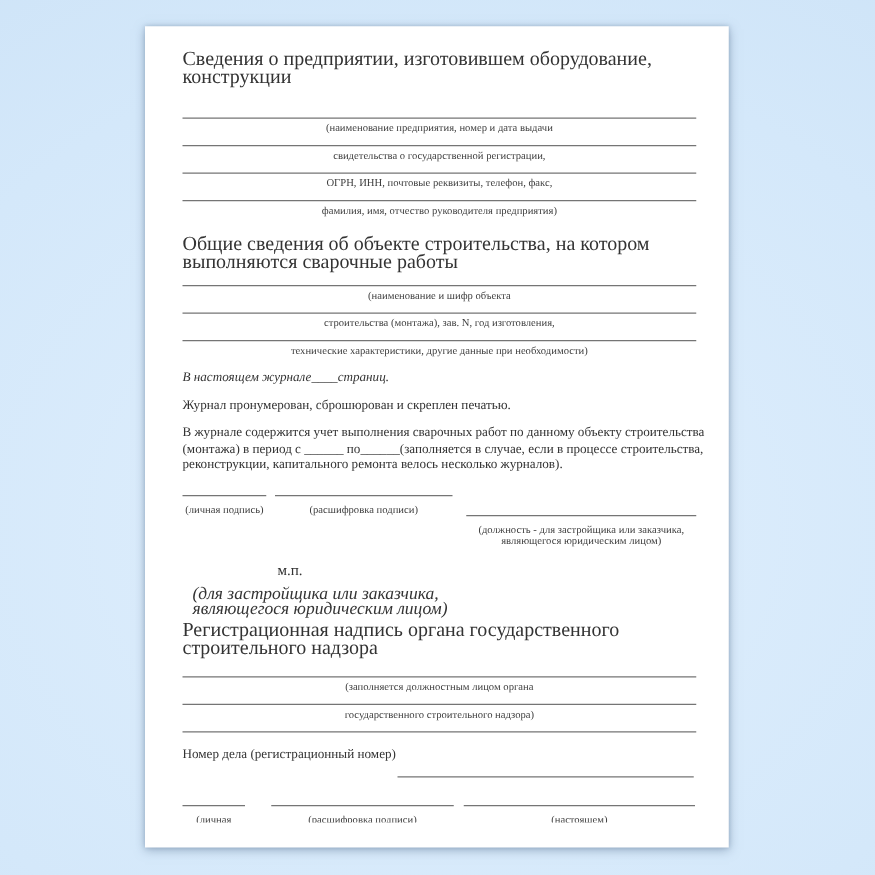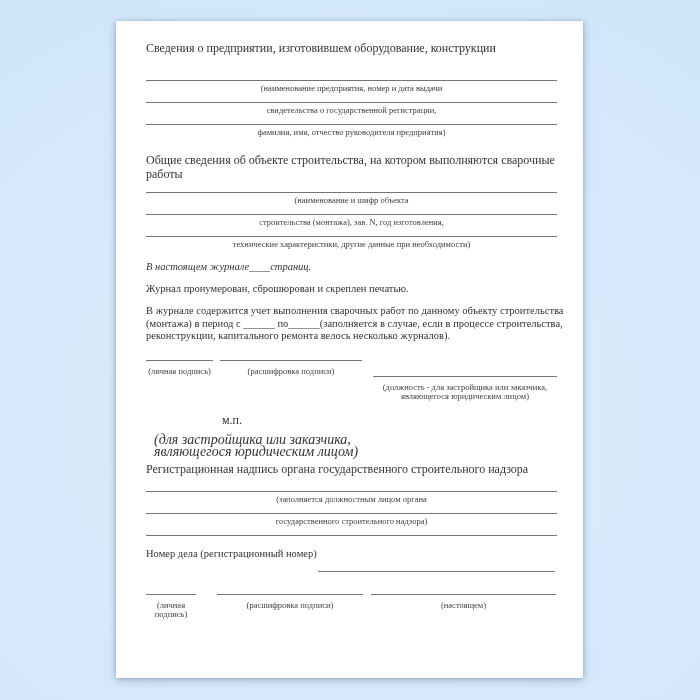--- a/index.html
+++ b/index.html
@@ -11,21 +11,21 @@
   .page{
     position:absolute;left:116px;top:21px;width:467px;height:657px;
     background:#ffffff;
     box-shadow:0 2px 8px rgba(100,125,155,.55), 0 0 3px rgba(100,125,155,.30);
   }
   .content{
     padding:20px 26px 0 30px; 
     color:#333333;
     overflow:hidden;height:637px;box-sizing:border-box;
   }
-  .h{font-size:12px;line-height:14px;color:#333;}
+  .h{font-size:16px;line-height:14px;color:#333;}
   .h2{margin-top:7px;}
   .h3{margin-top:3px;}
   
   .g1{margin-top:25px;}
   .g2{margin-top:11px;}
   .g3{margin-top:15px;}
   .frow{border-top:1px solid #757575;height:21px;text-align:center;}
   .fcap{font-size:8.5px;line-height:10px;padding-top:2px;color:#3d3d3d;}
   .bareline{border-top:1px solid #757575;height:0;}
   .bodyline{font-size:10.5px;line-height:13px;white-space:nowrap;}
@@ -57,20 +57,23 @@
   <div class="content">
 
     <div class="h">Сведения о предприятии, изготовившем оборудование, конструкции</div>
 
     <div class="g1">
       <div class="frow">
         <div class="fcap">(наименование предприятия, номер и дата выдачи</div>
       </div>
       <div class="frow">
         <div class="fcap">свидетельства о государственной регистрации,</div>
+      </div>
+      <div class="frow">
+        <div class="fcap">ОГРН, ИНН, почтовые реквизиты, телефон, факс,</div>
       </div>
       <div class="frow">
         <div class="fcap">фамилия, имя, отчество руководителя предприятия)</div>
       </div>
     </div>
 
     <div class="h h2">Общие сведения об объекте строительства, на котором выполняются сварочные работы</div>
 
     <div class="g2">
       <div class="frow">

